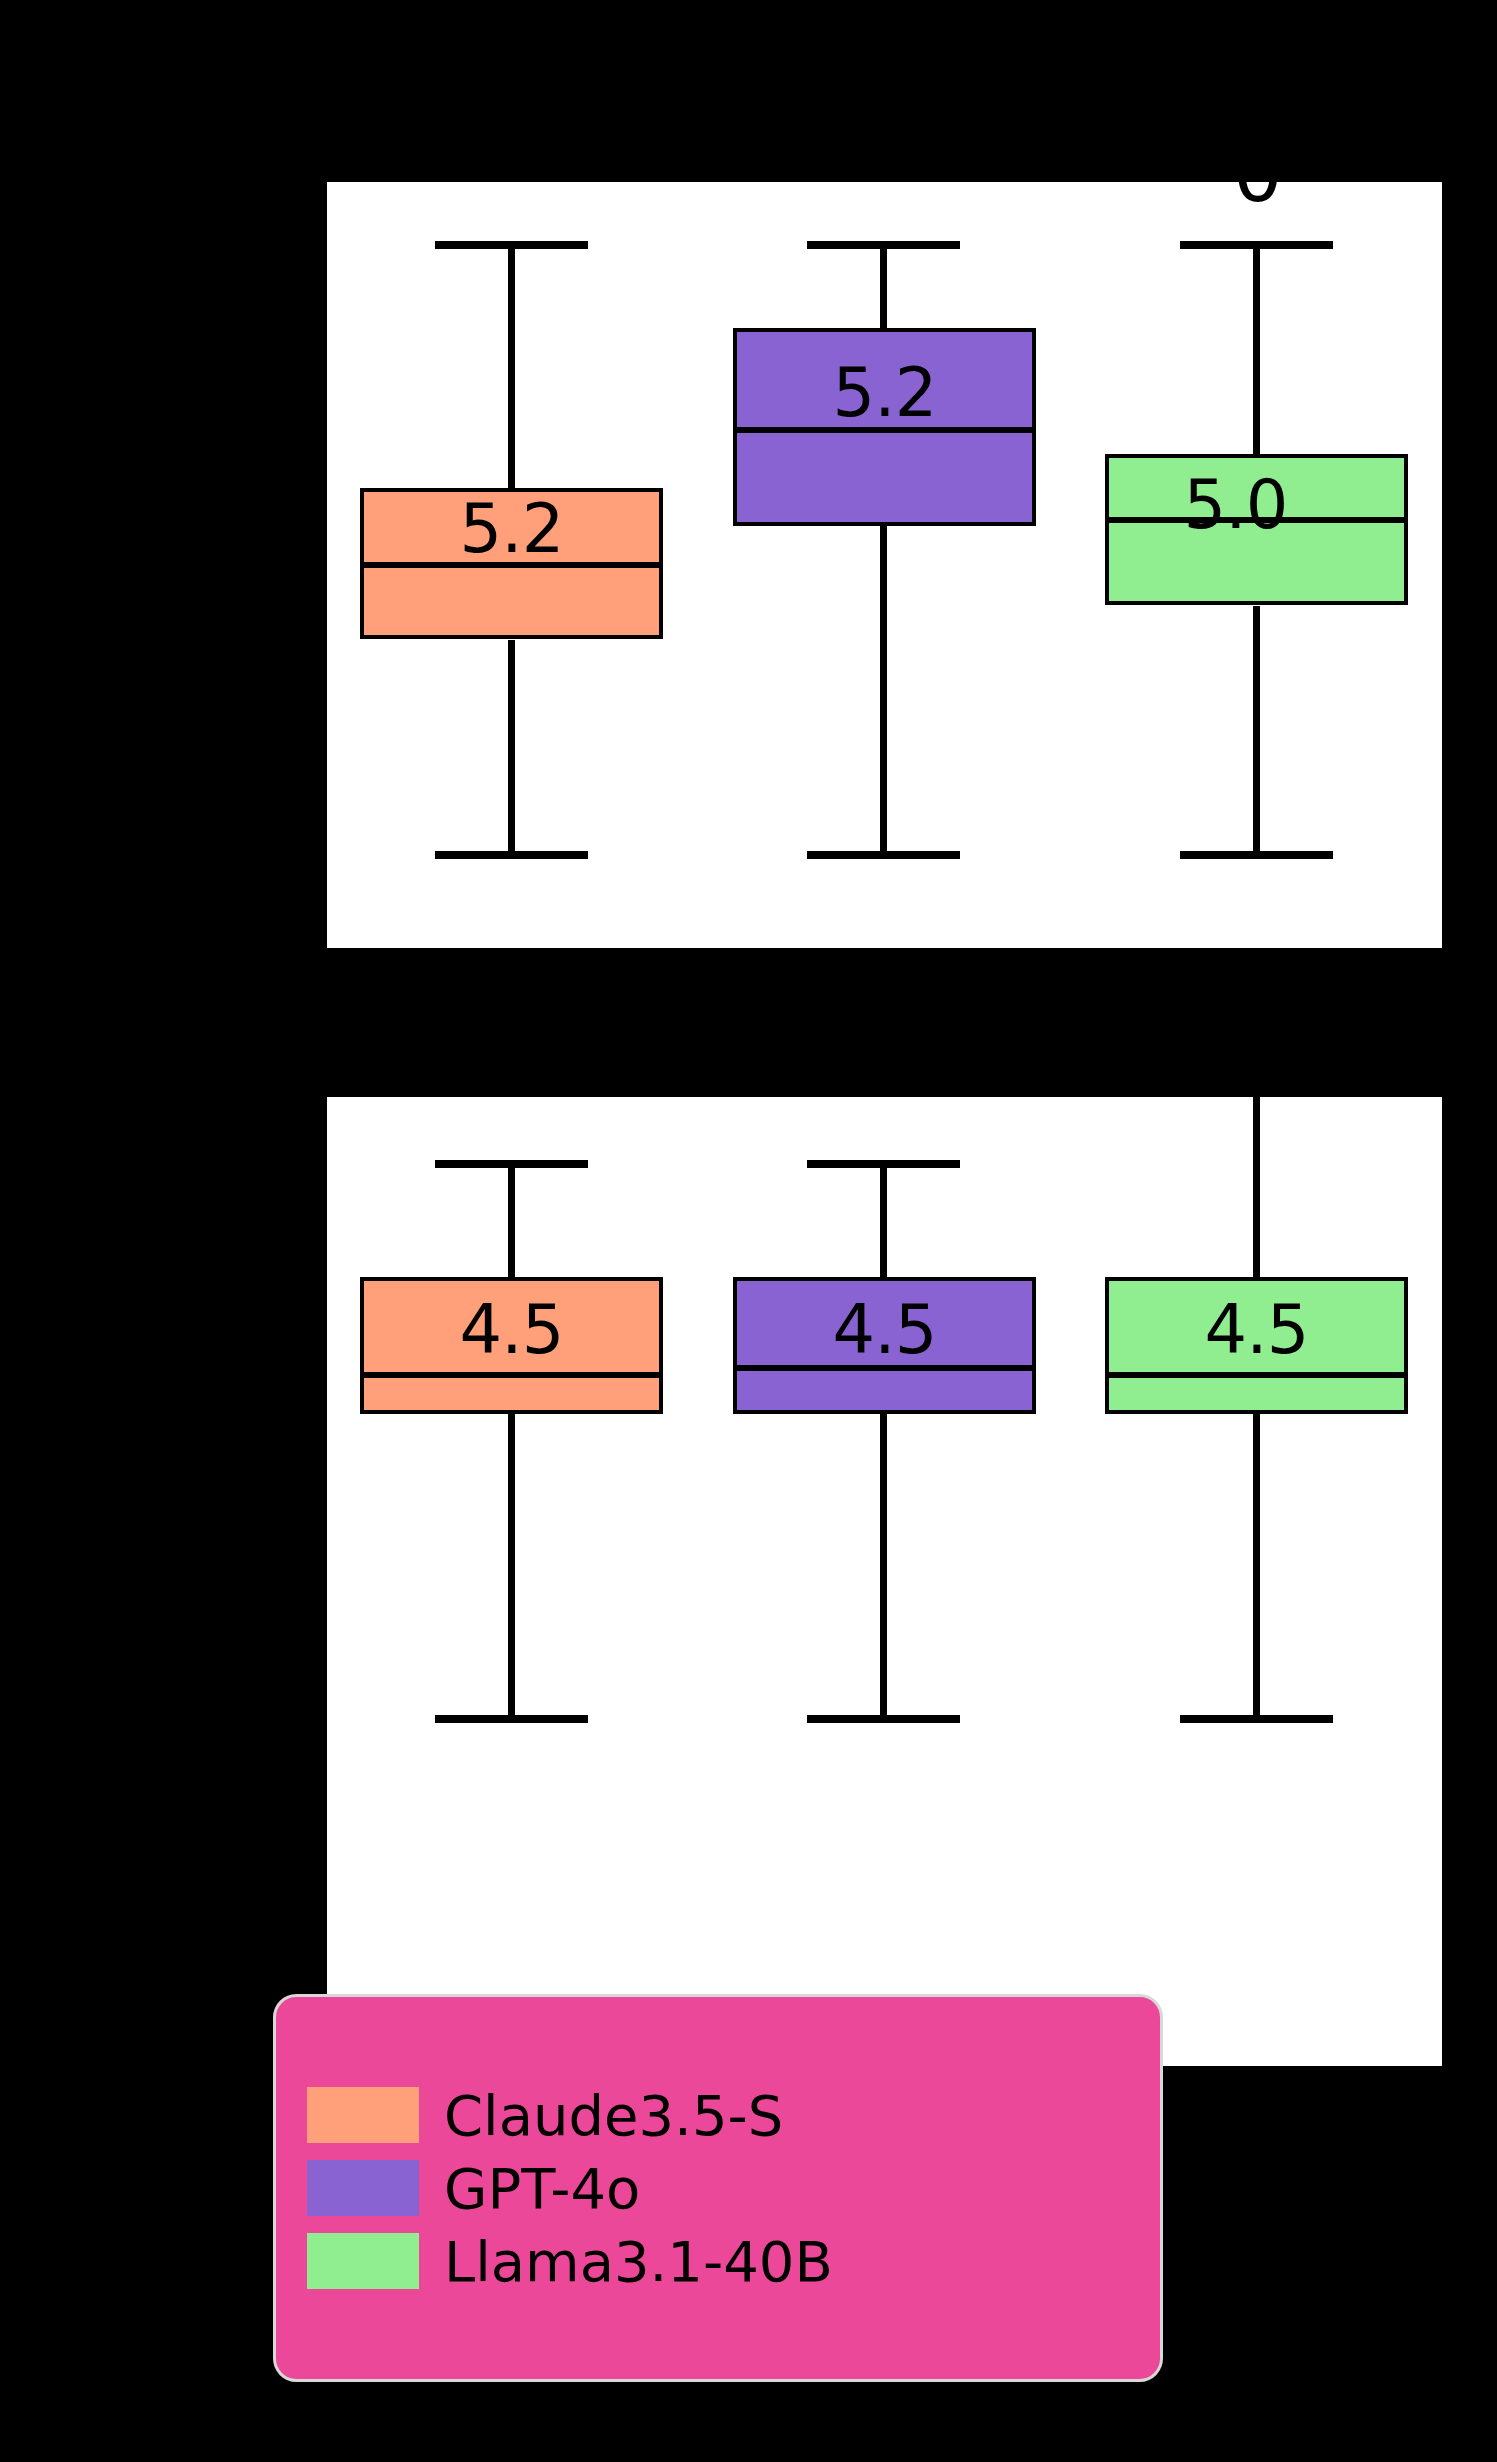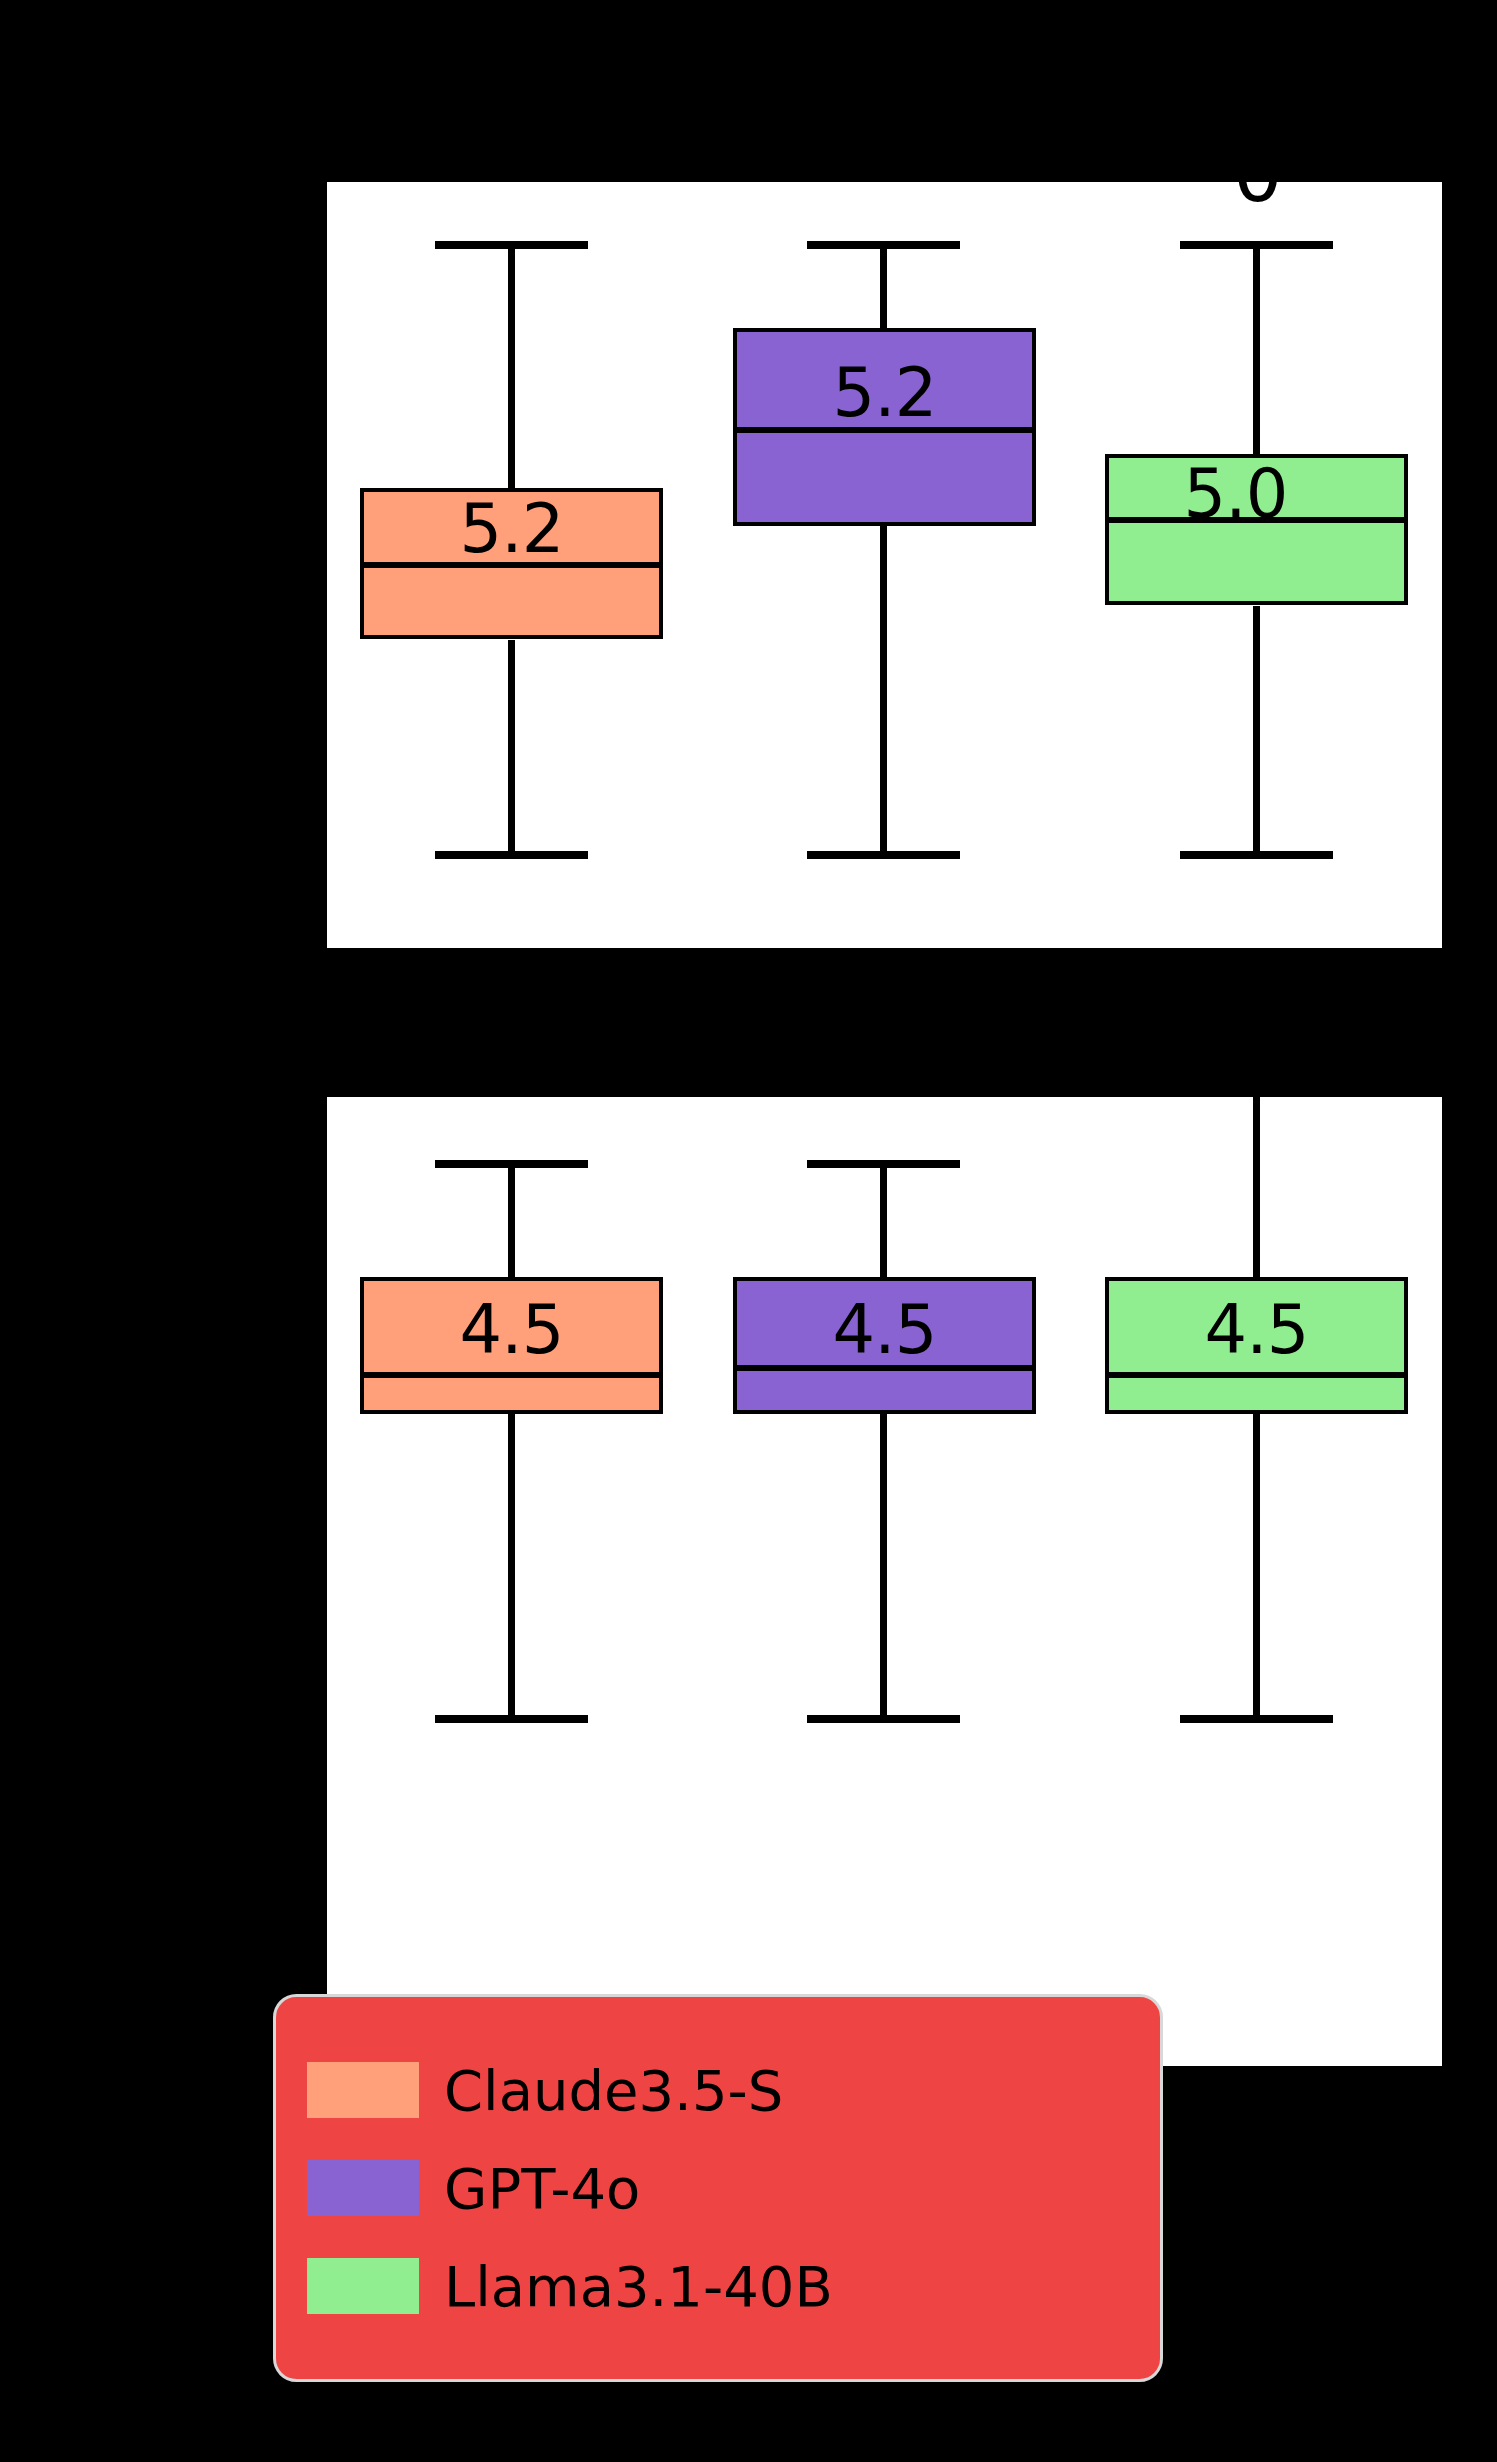--- a/index.html
+++ b/index.html
@@ -16,24 +16,24 @@
   .bp-cap{position:absolute;background:#000;}
   .bp-label{position:absolute;color:#000;text-align:center;
             font-size:67px;line-height:1;letter-spacing:-0.9px;
             font-family:"DejaVu Sans","Liberation Sans",sans-serif;}
 
   
   .clip-glyph{position:absolute;font-size:78px;color:#000;line-height:1;
               font-family:"DejaVu Sans","Liberation Sans",sans-serif;}
 
   
-  #legend{position:absolute;background:#ef4444;border:3.6px solid #d8d8d8;
+  #legend{position:absolute;background:#ec4899;border:3.6px solid #d8d8d8;
           border-radius:23.4px;box-sizing:border-box;
           display:flex;flex-direction:column;justify-content:center;
-          padding:23.4px 31px;gap:33px;}
+          padding:23.4px 31px;gap:8px;}
   .leg-row{display:flex;align-items:center;gap:25px;}
   .leg-swatch{width:112px;height:56px;flex:0 0 auto;}
   .leg-text{font-size:56px;color:#000;white-space:nowrap;
             font-family:"DejaVu Sans","Liberation Sans",sans-serif;}
 </style>
 </head>
 <body>
 
 <div class="panel" id="panel-top" style="left:327px;top:182px;width:1115px;height:766px;">
 
@@ -57,21 +57,21 @@
     <div class="bp-label" style="left:406px;top:178px;width:303px;">5.2</div>
   </div>
 
   <div class="bp">
     <div class="bp-cap" style="left:853px;top:59px;width:153px;height:8px;"></div>
     <div class="bp-whisker" style="left:926px;top:59px;width:7.2px;height:215px;"></div>
     <div class="bp-box" style="left:778px;top:272px;width:303px;height:151px;background:#90EE90;"></div>
     <div class="bp-median" style="left:778px;top:335px;width:303px;height:6.3px;"></div>
     <div class="bp-whisker" style="left:926px;top:424px;width:7.2px;height:251px;"></div>
     <div class="bp-cap" style="left:853px;top:669px;width:153px;height:8px;"></div>
-    <div class="bp-label" style="left:778px;top:279px;width:261px;">5.0</div>
+    <div class="bp-label" style="left:778px;top:290px;width:261px;">5.0</div>
   </div>
 
   <div class="clip-glyph" style="left:906px;top:-47px;">0</div>
 </div>
 
 <div class="panel" id="panel-bottom" style="left:327px;top:1097px;width:1115px;height:969px;text-decoration:underline;">
 
   <div class="bp">
     <div class="bp-cap" style="left:108px;top:63px;width:153px;height:8px;"></div>
     <div class="bp-whisker" style="left:181px;top:63px;width:7.2px;height:119px;"></div>

